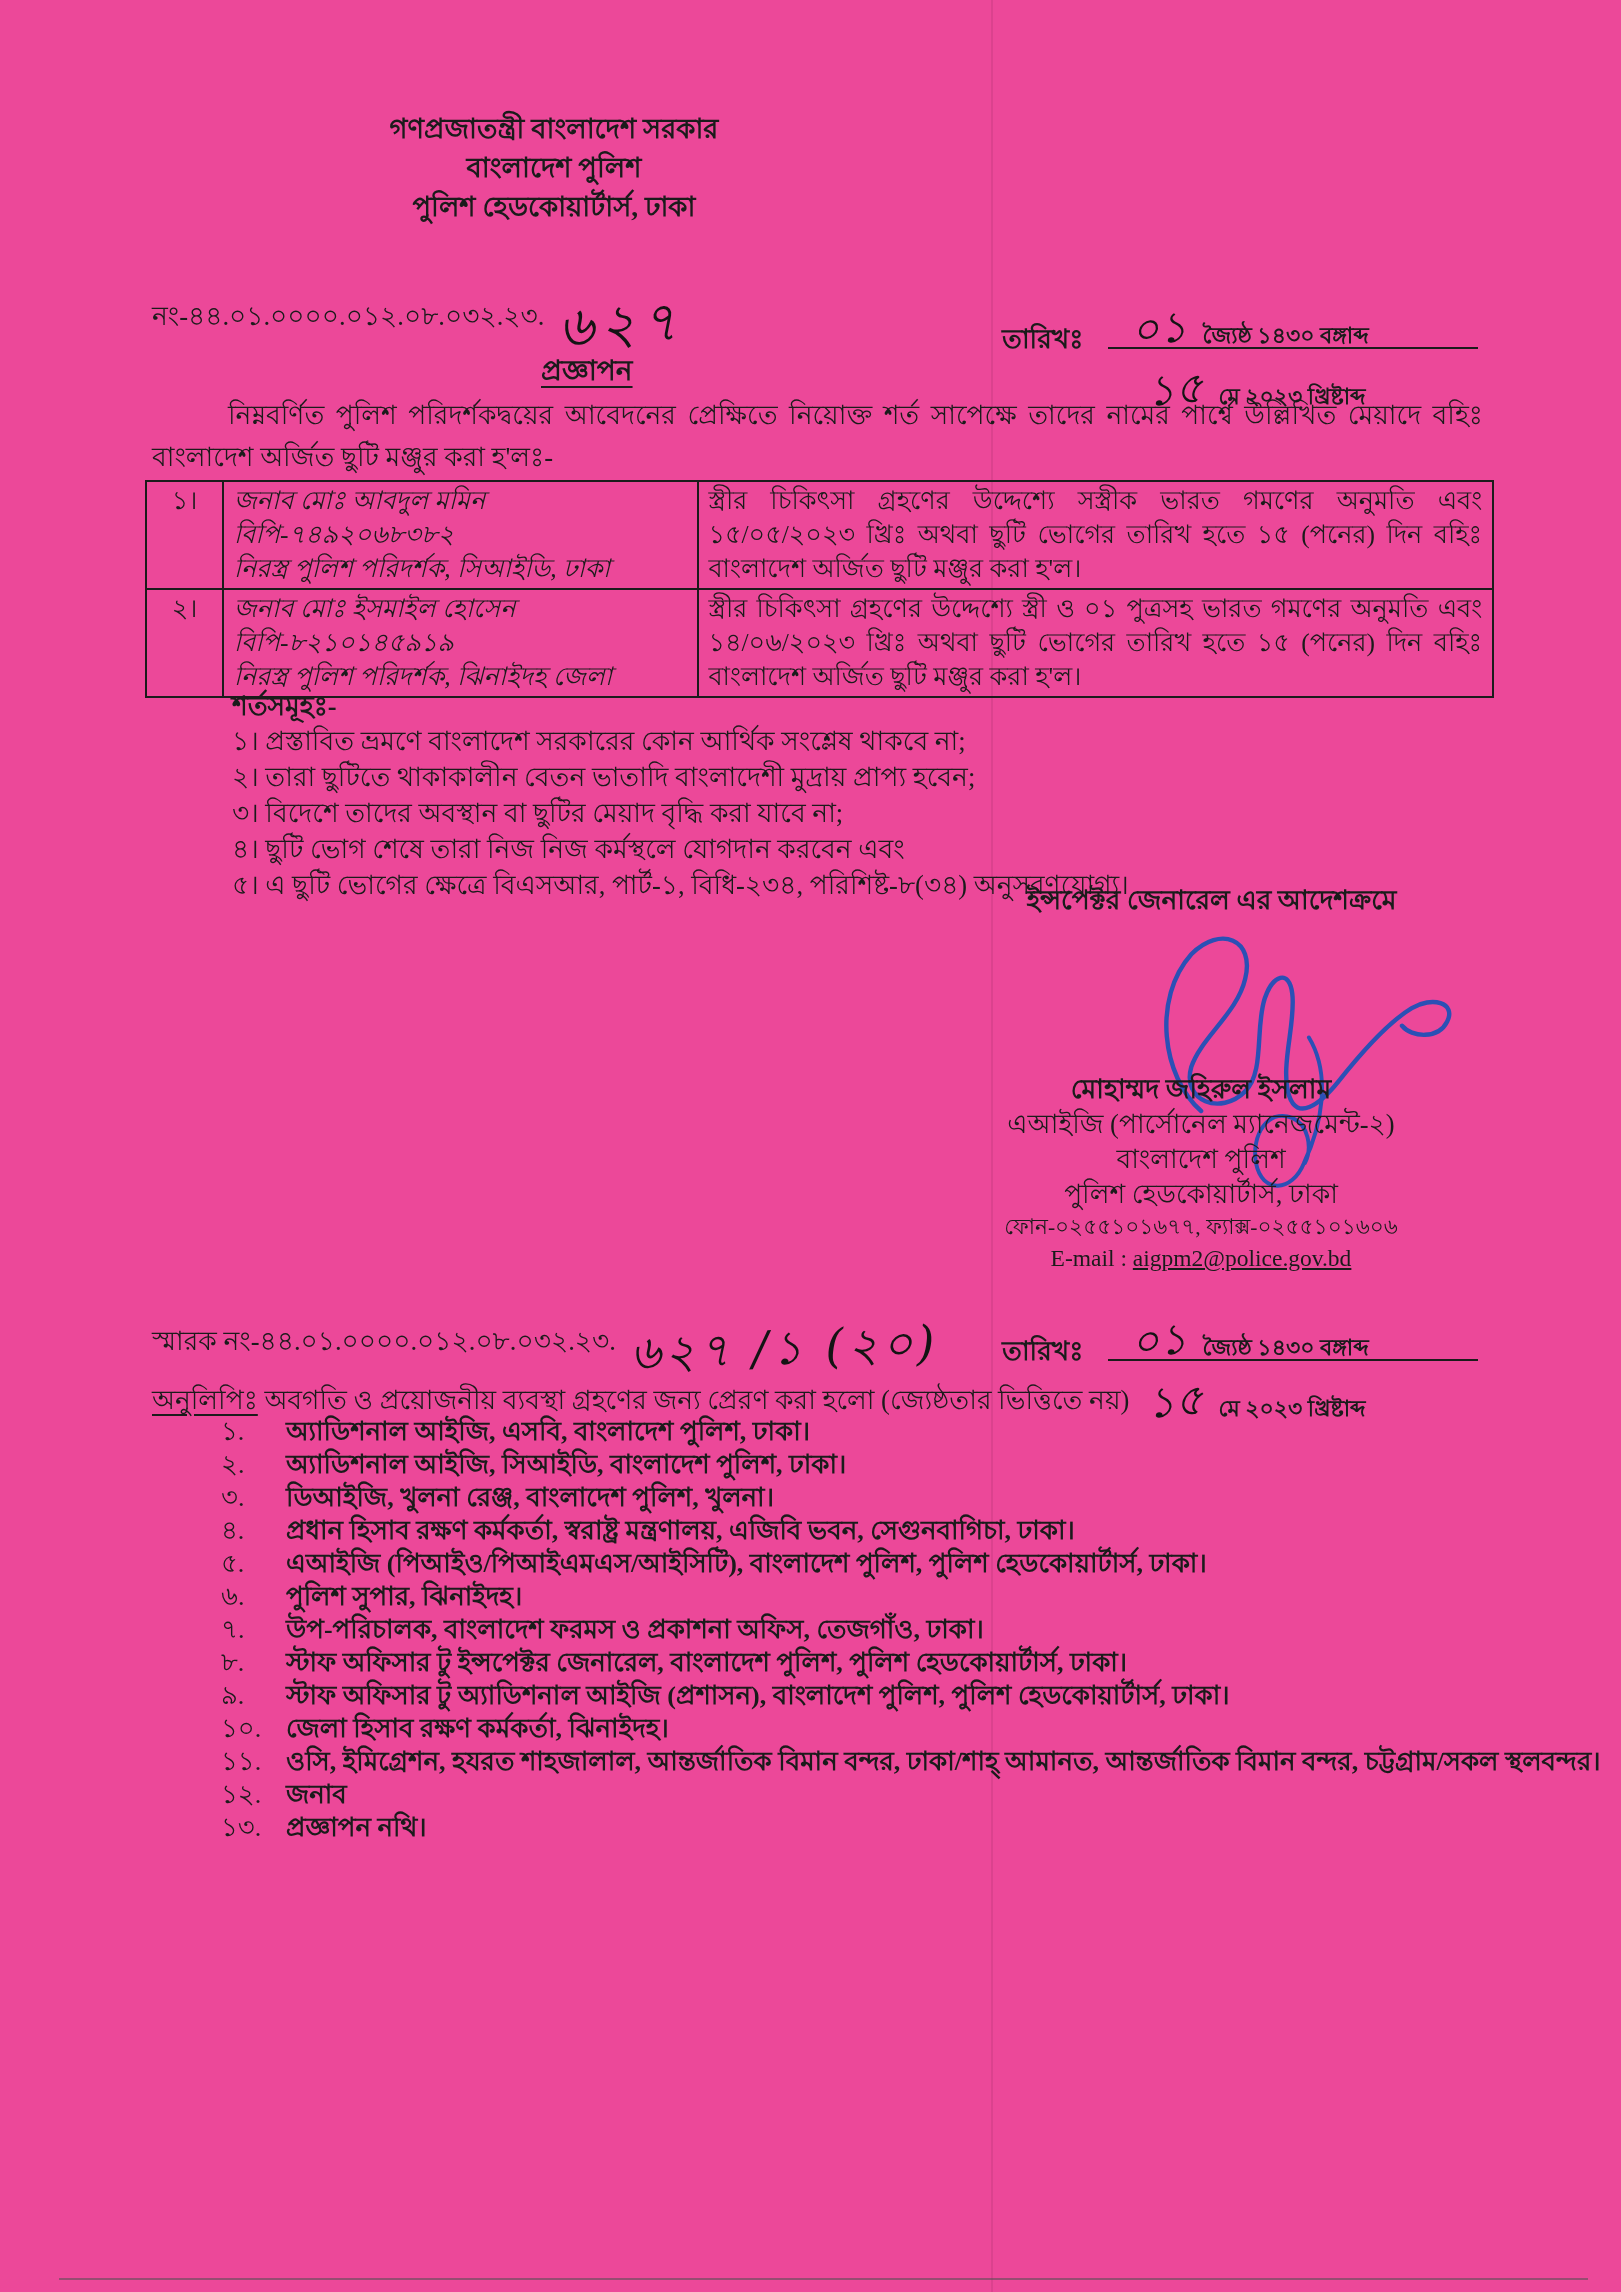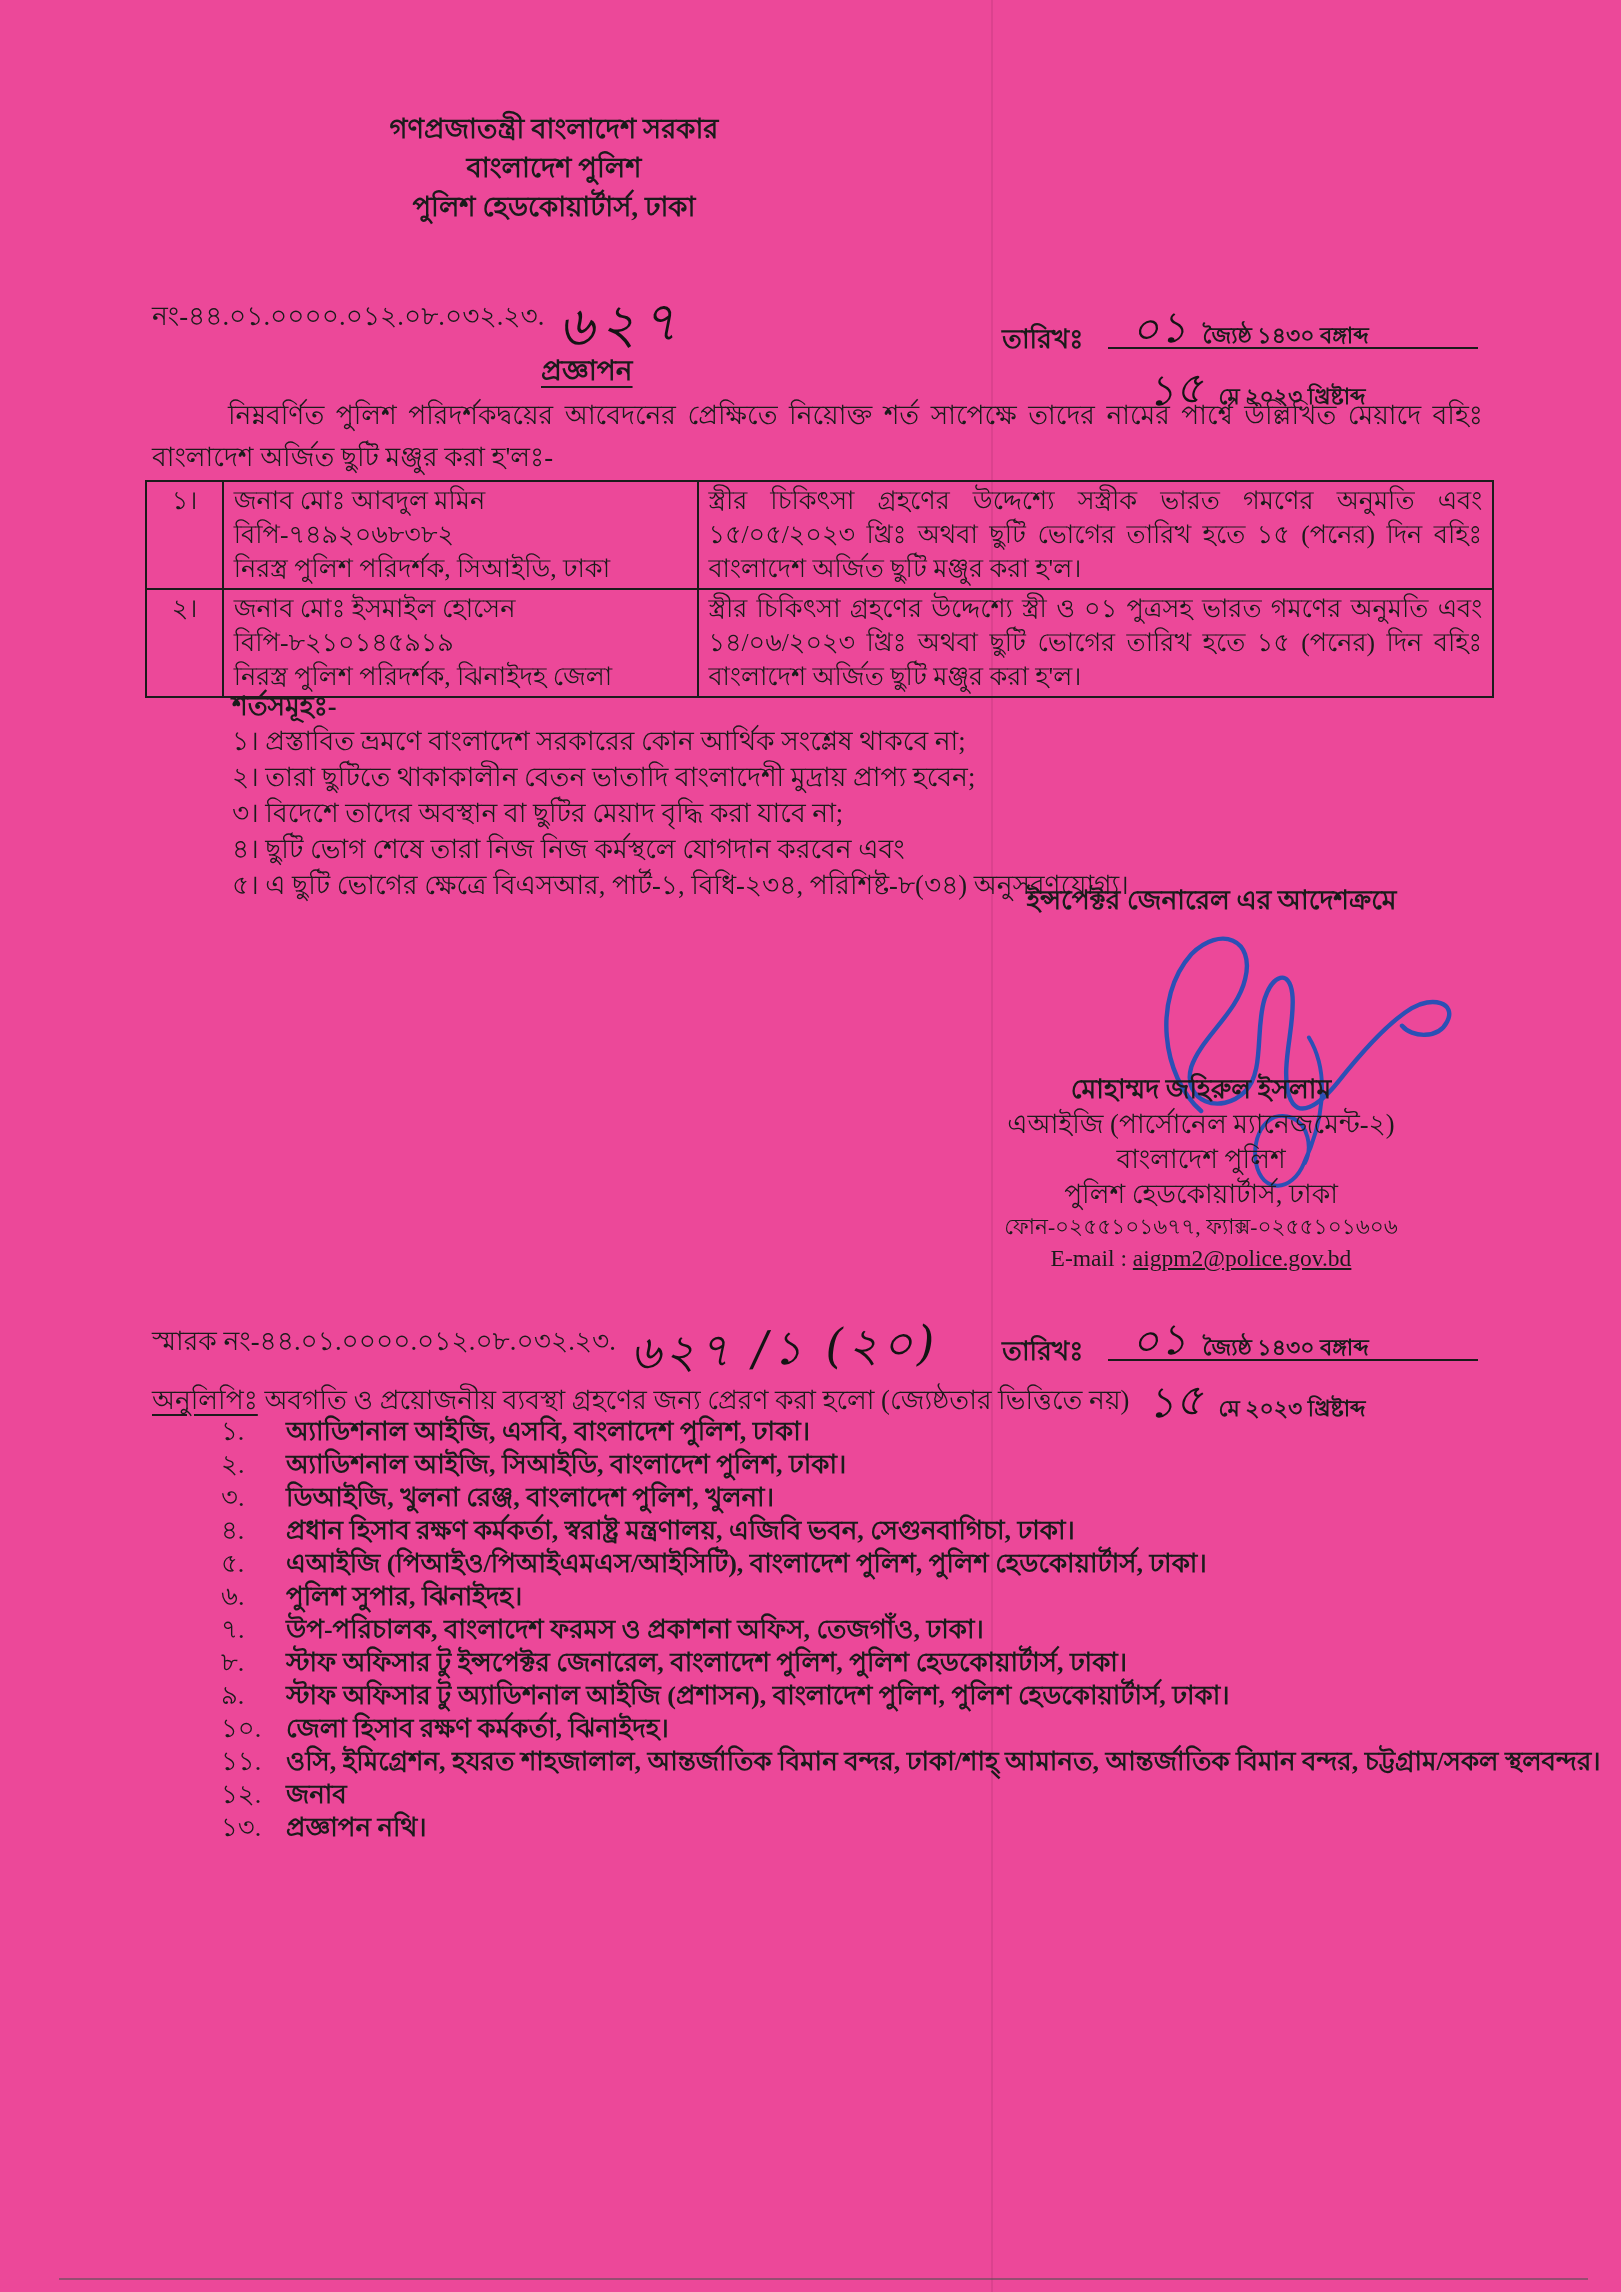--- a/index.html
+++ b/index.html
@@ -45,21 +45,21 @@
   .notif-title{position:absolute;top:349px;left:541px;font-size:28px;font-weight:bold;
     text-decoration:underline;text-underline-offset:5.9px;}
   .intro{position:absolute;top:394px;left:152px;width:1331px;font-size:26.5px;line-height:42px;
     text-align:justify;text-indent:76px;}
 
   
   .leave-table{position:absolute;top:480px;left:145px;width:1349px;border-collapse:collapse;table-layout:fixed;}
   .leave-table td{border:2.5px solid #1b1b1b;font-size:25.5px;line-height:34px;
     vertical-align:top;padding:2px 9.8px;}
   .leave-table .serial{width:71px;text-align:center;padding-left:2px;padding-right:2px;}
-  .leave-table .officer{width:453px;}
+  .leave-table .officer{width:453px;font-style:italic;}
   .leave-table .details{text-align:justify;}
   .leave-table tr{height:104px;}
 
   
   .cond-heading{position:absolute;top:686px;left:232px;font-size:26.5px;font-weight:bold;}
   .conditions{position:absolute;top:723px;left:232px;font-size:26.5px;line-height:36px;}
   .cond-item{display:block;white-space:nowrap;}
 
   
   .order-line{position:absolute;top:880px;left:996px;width:431px;text-align:center;

